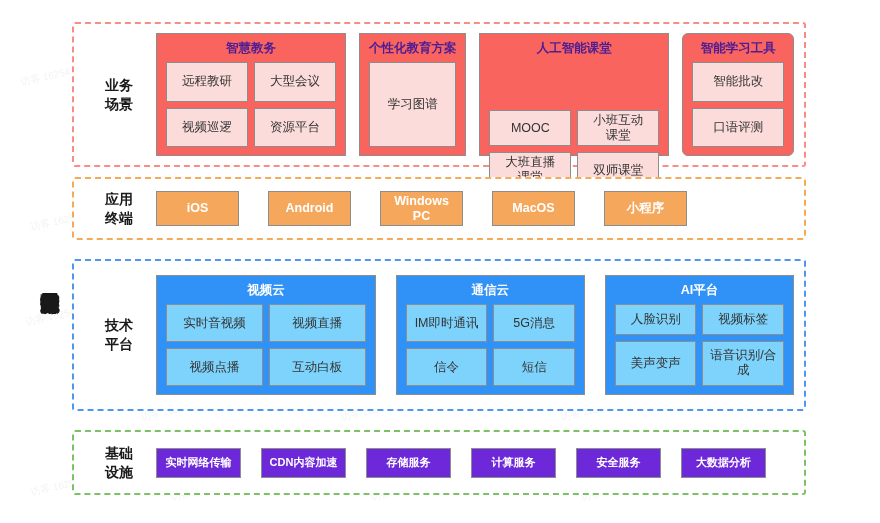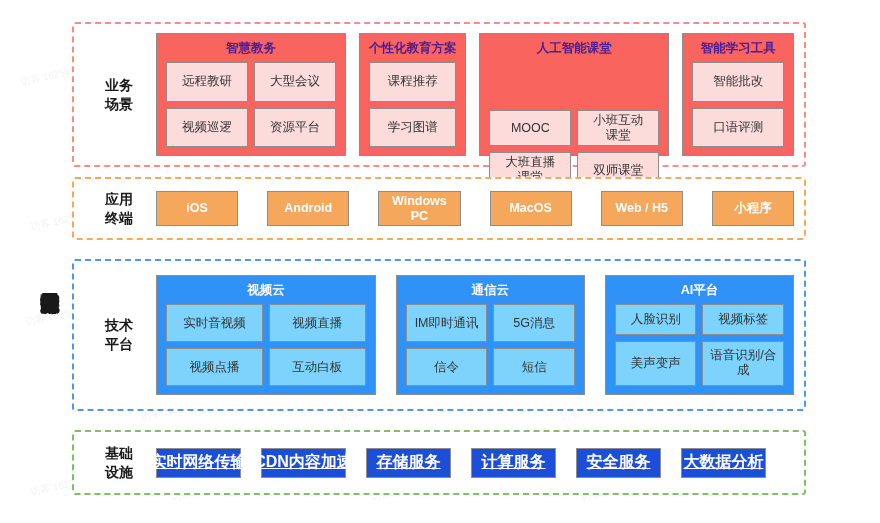--- a/index.html
+++ b/index.html
@@ -121,21 +121,21 @@
     line-height: 15px;
     padding: 2px 4px;
   }
   .chip-red  { background: #fbdcdb; color: #333; }
   .chip-blue { background: #7dd3fc; color: #333; }
 
   
   .g-b1 { width: 196px; }
   .g-b2 { width: 108px; }
   .g-b3 { width: 196px; gap: 48px; }
-  .g-b4 { width: 115px; }
+  .g-b4 { width: 115px; border-radius: 6px; }
 
   
   .term-row {
     display: flex;
     align-items: center;
     gap: 29px;
     width: 100%;
   }
   .term {
     box-sizing: border-box;
@@ -166,31 +166,30 @@
   .infra-row {
     display: flex;
     align-items: center;
     gap: 20px;
     width: 100%;
   }
   .infra {
     box-sizing: border-box;
     width: 85px;
     height: 30px;
-    background: #1d4ed8;
+    background: #6d28d9;
     border: 1px solid #8d8d8d;
     color: #ffffff;
-    font-size: 16px;
+    font-size: 11px;
     font-weight: bold;
     display: flex;
     align-items: center;
     justify-content: center;
     text-align: center;
     white-space: nowrap;
-    text-decoration: underline;
   }
 
   
   .wm {
     position: absolute;
     font-size: 10px;
     color: rgba(0,0,0,0.055);
     font-family: "Liberation Sans", sans-serif;
     pointer-events: none;
     user-select: none;
@@ -239,21 +238,20 @@
             <div class="chip chip-red">远程教研</div>
             <div class="chip chip-red">大型会议</div>
             <div class="chip chip-red">视频巡逻</div>
             <div class="chip chip-red">资源平台</div>
           </div>
         </div>
 
         <div class="group group-red g-b2">
           <div class="group-title">个性化教育方案</div>
           <div class="group-items cols-1">
-            <div class="chip chip-red">课程推荐</div>
             <div class="chip chip-red">学习图谱</div>
           </div>
         </div>
 
         <div class="group group-red g-b3">
           <div class="group-title">人工智能课堂</div>
           <div class="group-items cols-2">
             <div class="chip chip-red" style="white-space:pre-line">MOOC</div>
             <div class="chip chip-red" style="white-space:pre-line">小班互动
 课堂</div>
@@ -278,21 +276,20 @@
   <div class="layer layer-terminal">
     <div class="layer-label">应用
 终端</div>
     <div class="layer-body">
       <div class="term-row">
         <div class="term">iOS</div>
         <div class="term">Android</div>
         <div class="term">Windows
 PC</div>
         <div class="term">MacOS</div>
-        <div class="term">Web / H5</div>
         <div class="term">小程序</div>
       </div>
     </div>
   </div>
 
   <div class="layer layer-platform">
     <div class="layer-label">技术
 平台</div>
     <div class="layer-body">
       <div class="group-row platform-row">

